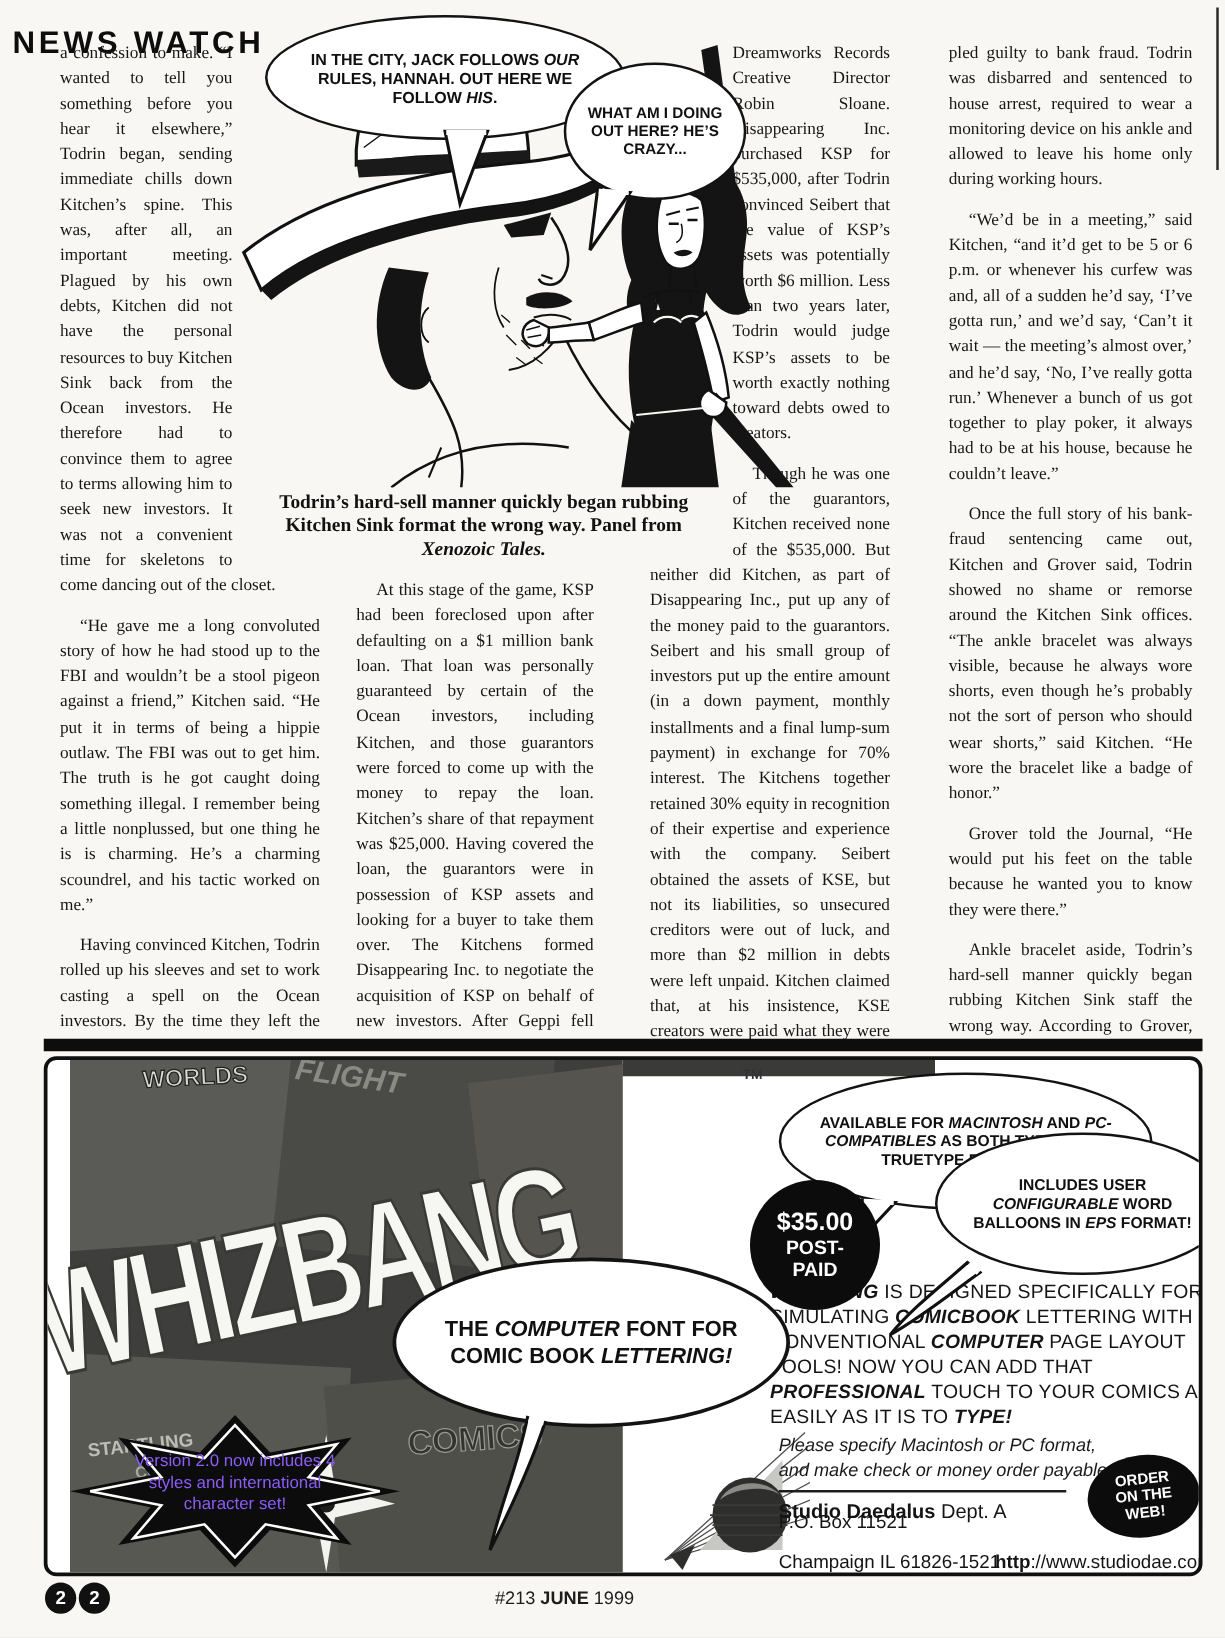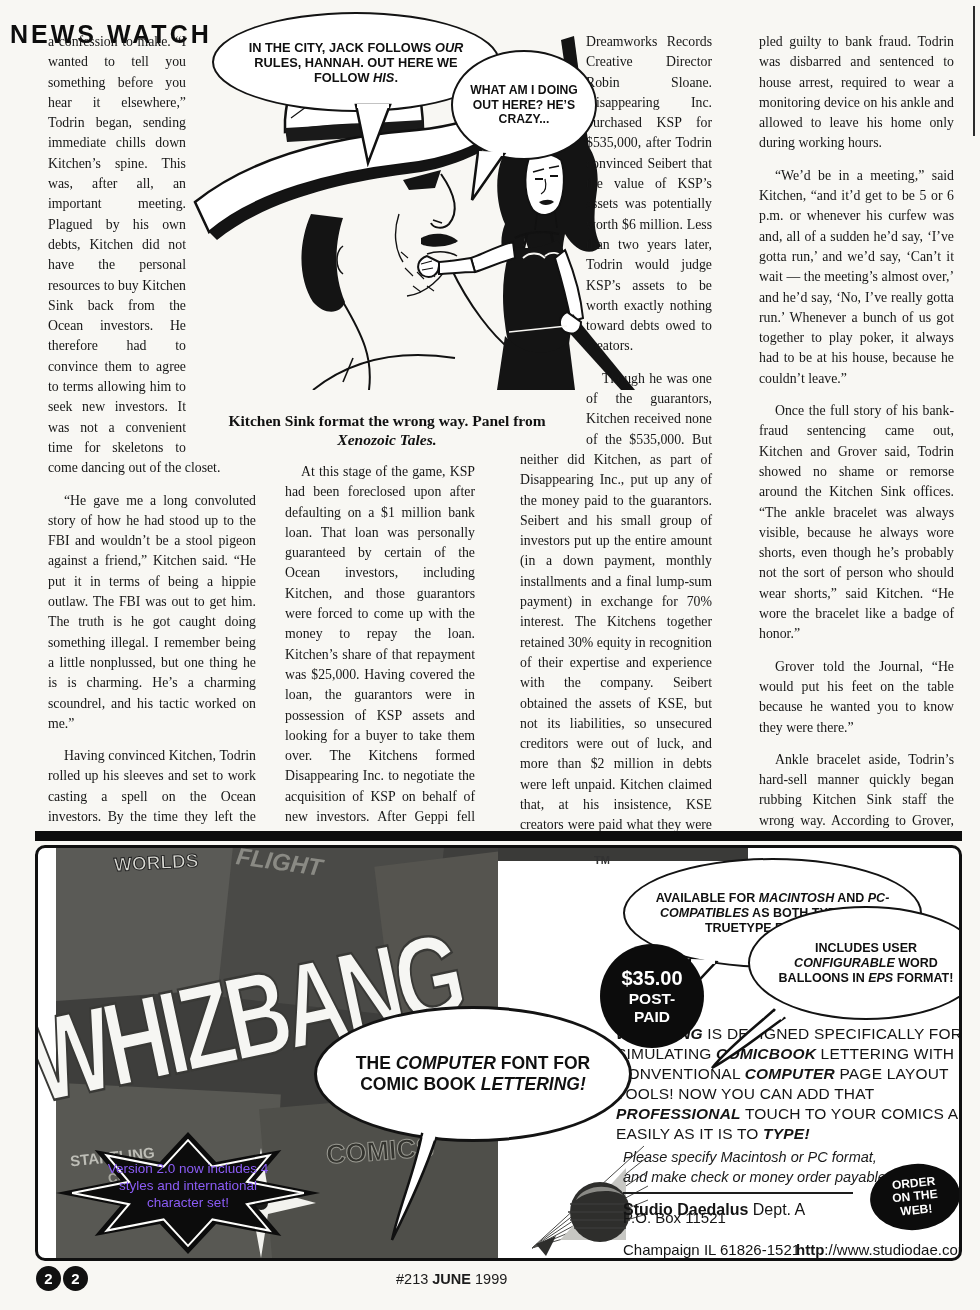--- a/index.html
+++ b/index.html
@@ -126,21 +126,21 @@
 
   <div class="abs balloon comic" style="left:451px;top:50px;width:142px;height:106px;z-index:3;font-size:12.2px;line-height:14.5px;">
     <div style="width:88%;">WHAT AM I DOING OUT HERE? HE’S CRAZY...</div>
   </div>
   <svg class="abs" style="left:470px;top:150px;z-index:4;" width="40" height="52" viewBox="0 0 40 52">
     <path d="M8 2 L2 50 L34 4 Z" fill="#fff" stroke="#111" stroke-width="2.5"></path>
     <path d="M9 3 L33 4" stroke="#fff" stroke-width="4"></path>
   </svg>
 
   <div class="abs caption" style="left:196px;top:392px;width:382px;">
-    <br>
+    <span>Todrin’s hard-sell manner quickly began rubbing</span><br>
     <span>Kitchen Sink format the wrong way. Panel from</span><br>
     <span class="ital">Xenozoic Tales.</span>
   </div>
 
   <div class="abs colblock" style="left:273px;top:450px;width:214px;height:382px;">
       <p>At this stage of the game, KSP had been foreclosed upon after defaulting on a $1 million bank loan. That loan was personally guaranteed by certain of the Ocean investors, including Kitchen, and those guarantors were forced to come up with the money to repay the loan. Kitchen’s share of that repayment was $25,000. Having covered the loan, the guarantors were in possession of KSP assets and looking for a buyer to take them over. The Kitchens formed Disappearing Inc. to negotiate the acquisition of KSP on behalf of new investors. After Geppi fell out, Seibert became the principal investor of a group which also included, in addition to Jim and Denis Kitchen,</p>
     </div>
 
   <div class="abs colblock" style="left:508px;top:20px;width:216px;height:812px;">
     <div class="spacer-l"></div>

